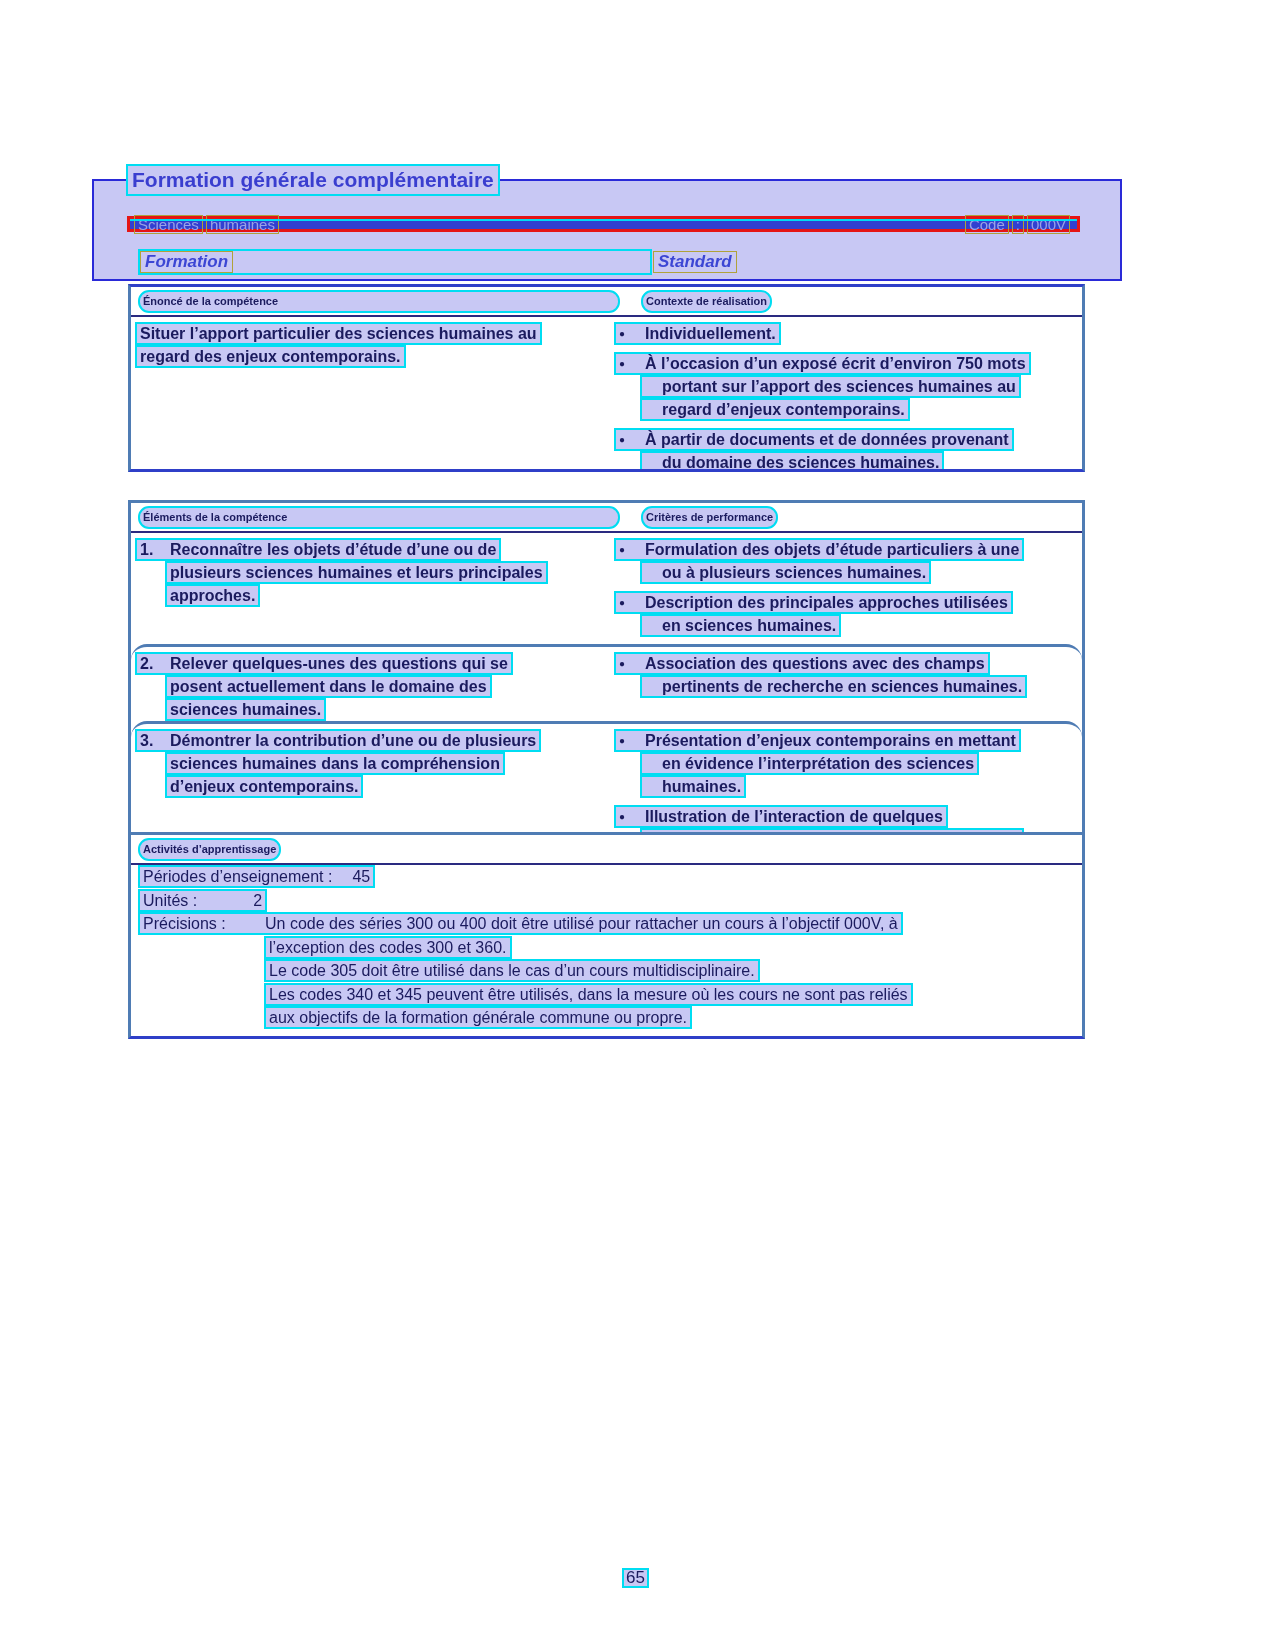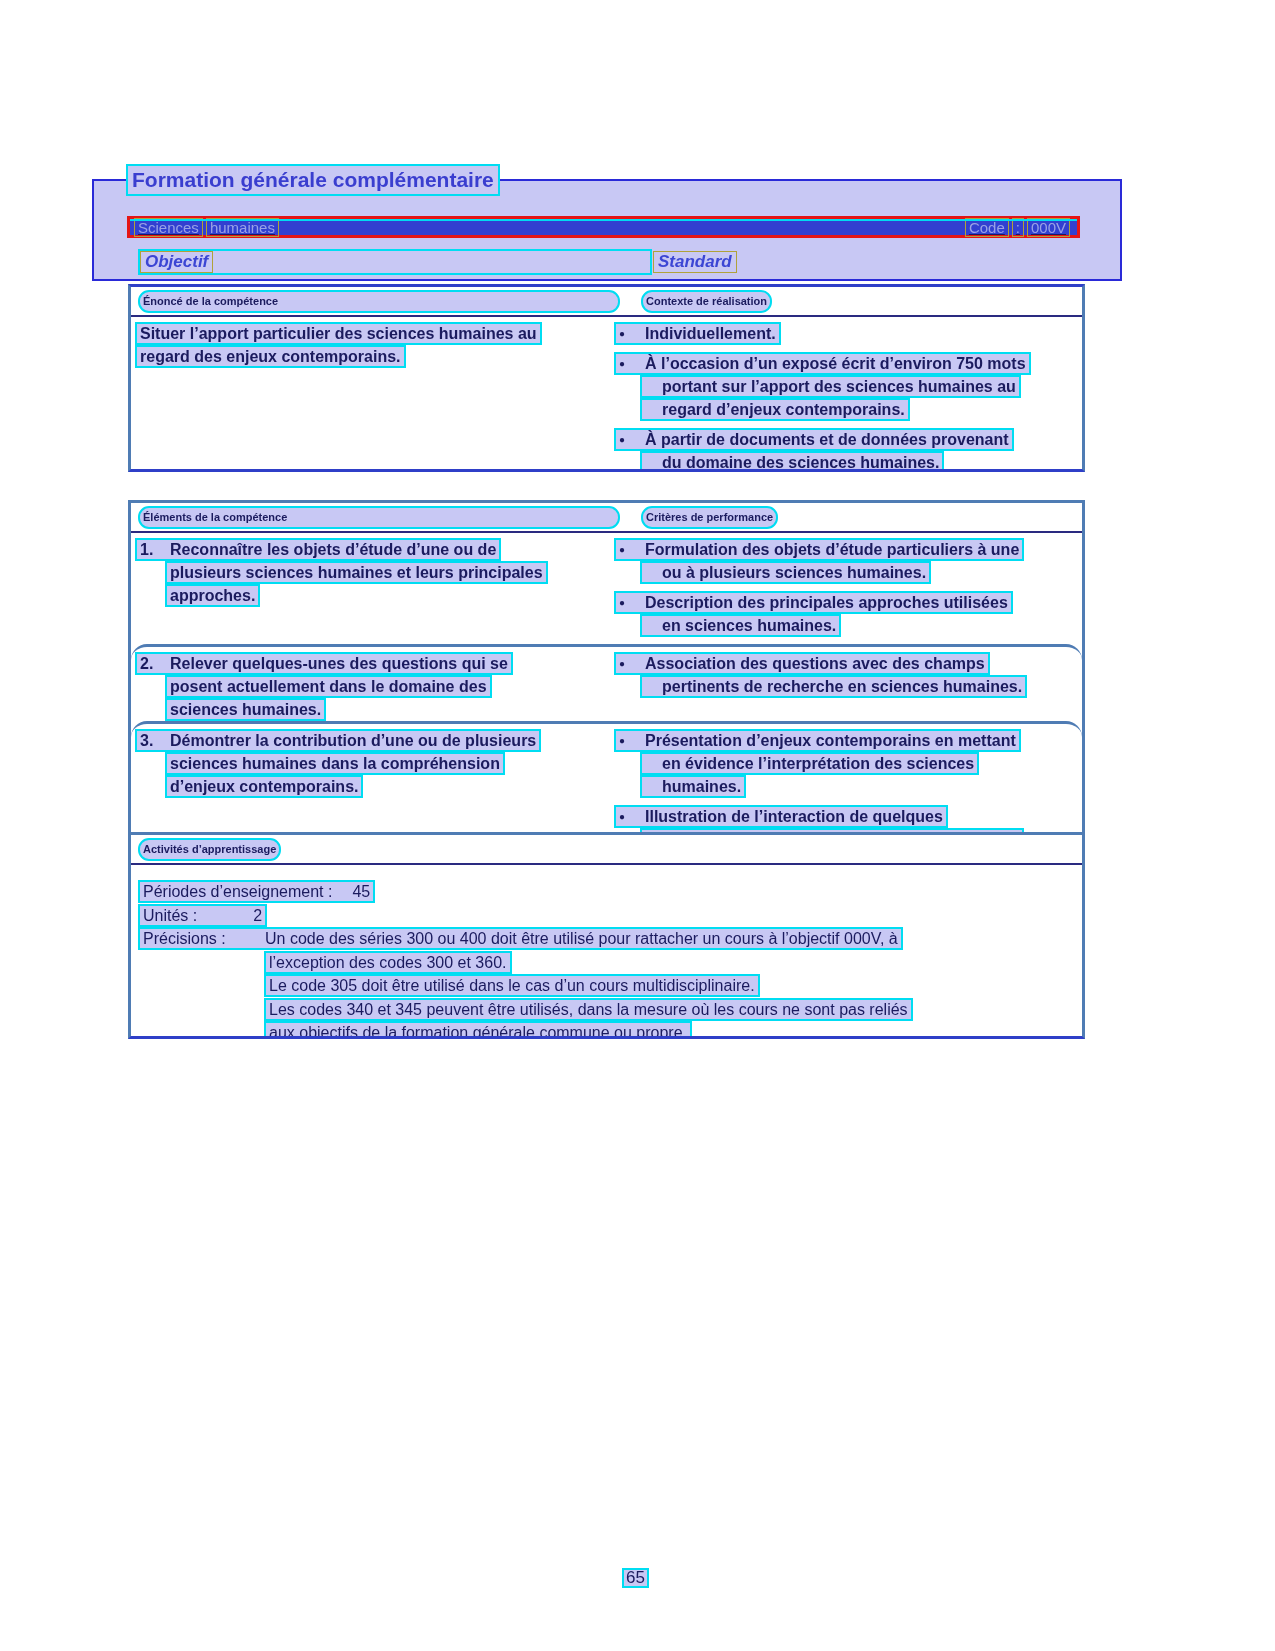--- a/index.html
+++ b/index.html
@@ -30,23 +30,23 @@
   .hl.hdr{font-weight:bold;font-size:11px;border-radius:11px;}
   .hl.wide{width:482px;box-sizing:border-box;}
   .ln{height:23px;font-weight:bold;}
   .num{display:inline-block;width:30px;}
   .bullet{display:inline-block;width:26px;font-size:10px;vertical-align:2px;color:var(--navy);}
   
   .outer-box{position:absolute;left:92px;top:139px;width:1030px;height:102px;
     background:var(--lavender);border:2px solid var(--box_blue);box-sizing:border-box;z-index:1;}
   .title{position:absolute;left:126px;top:124px;z-index:3;}
   .title .hl{font-size:21px;font-weight:bold;color:var(--title_blue);line-height:26px;padding:1px 4px;}
-  .band{position:absolute;left:127px;top:176px;width:953px;height:22px;box-sizing:border-box;
+  .band{position:absolute;left:127px;top:176px;width:953px;height:16px;box-sizing:border-box;
     background:var(--band_blue);border:3px solid var(--red);display:flex;align-items:center;
-    justify-content:space-between;padding:0 4px;z-index:2;text-decoration:underline;}
+    justify-content:space-between;padding:0 4px;z-index:2;}
   .band-stripe{position:absolute;left:0;top:0;right:0;height:2px;background:var(--cyan);}
   .band-left,.band-right{display:flex;align-items:center;}
   .band-word{border:1px solid var(--olive);color:var(--band_text);font-size:15px;line-height:17px;
     padding:0 3px;margin-right:3px;white-space:nowrap;}
   .objrow{position:absolute;left:138px;top:209px;z-index:2;display:flex;align-items:flex-start;}
   .obj-strip{width:514px;height:26px;box-sizing:border-box;background:var(--lavender);
     border:2px solid var(--cyan);display:flex;align-items:center;}
   .col-label{border:1px solid var(--olive);font-style:italic;font-weight:bold;color:#3c46d4;
     font-size:17px;line-height:20px;padding:0 4px;white-space:nowrap;}
   .std-box{margin-left:1px;height:26px;box-sizing:border-box;background:var(--lavender);
@@ -61,21 +61,21 @@
   .th-left{width:483px;padding-left:7px;box-sizing:border-box;}
   .th-right{padding-left:27px;}
   .trow{display:flex;}
   #tbl2 .trow + .trow{border-top:3px solid var(--steel);border-radius:16px;}
   .cl{width:483px;padding:5px 0 0 4px;box-sizing:border-box;}
   .cr{flex:1;padding:5px 0 0 0;}
   .cl .ind{margin-left:30px;}
   .cr .ind{margin-left:26px;padding-left:20px;}
   .grp{margin-bottom:7px;}
   
-  .act-body{padding:15px 0 0 7px;}
+  .act-body{padding:0 0 0 7px;}
   .act-ln{height:23.5px;}
   .val-gap{display:inline-block;width:20px;}
   .val-gap-wide{display:inline-block;width:56px;}
   .plabel{display:inline-block;width:122px;}
   .p-ind{margin-left:126px;}
   
   .pageno{position:absolute;left:622px;top:1528px;}
   .pageno .hl{font-size:17px;line-height:16px;padding:0 2px;}
 </style>
 </head>
@@ -97,21 +97,21 @@
     </span>
     <span class="band-right">
       <span class="band-word">Code</span>
       <span class="band-word">:</span>
       <span class="band-word">000V</span>
     </span>
   </div>
 
   <div class="objrow">
     <span class="obj-strip">
-      <span class="col-label">Objectif</span>
+      <span class="col-label">Formation</span>
     </span>
     <span class="std-box">
       <span class="col-label">Standard</span>
     </span>
   </div>
 
   <div class="tbl" id="tbl1">
     <div class="thead">
       <div class="th-left"><span class="hl hdr wide">Énoncé de la compétence</span></div>
       <div class="th-right"><span class="hl hdr">Contexte de réalisation</span></div>

